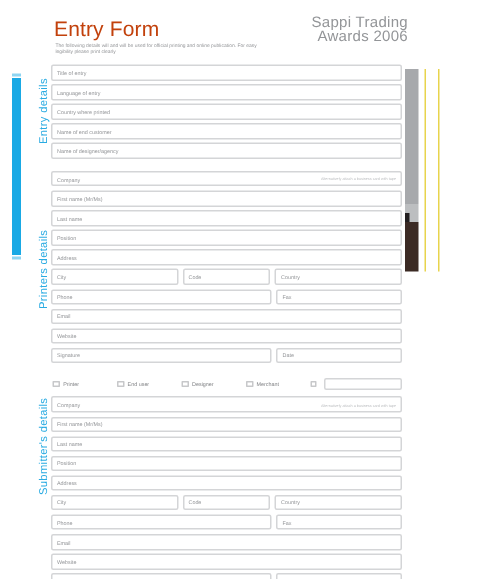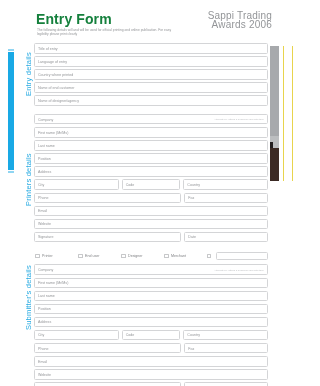--- a/index.html
+++ b/index.html
@@ -129,22 +129,22 @@
     top: 12px;
     right: 8px;
     height: 30px;
   }
   .title {
     position: absolute;
     left: 0;
     top: 0;
     font-size: 14px;
     line-height: 14px;
-    color: #15803d;
-    font-weight: 700;
+    color: #c2410c;
+    font-weight: 400;
     letter-spacing: 0.1px;
   }
   .subtitle {
     position: absolute;
     left: 1px;
     top: 16px;
     width: 140px;
     font-size: 3.3px;
     line-height: 4.4px;
     color: #939598;

